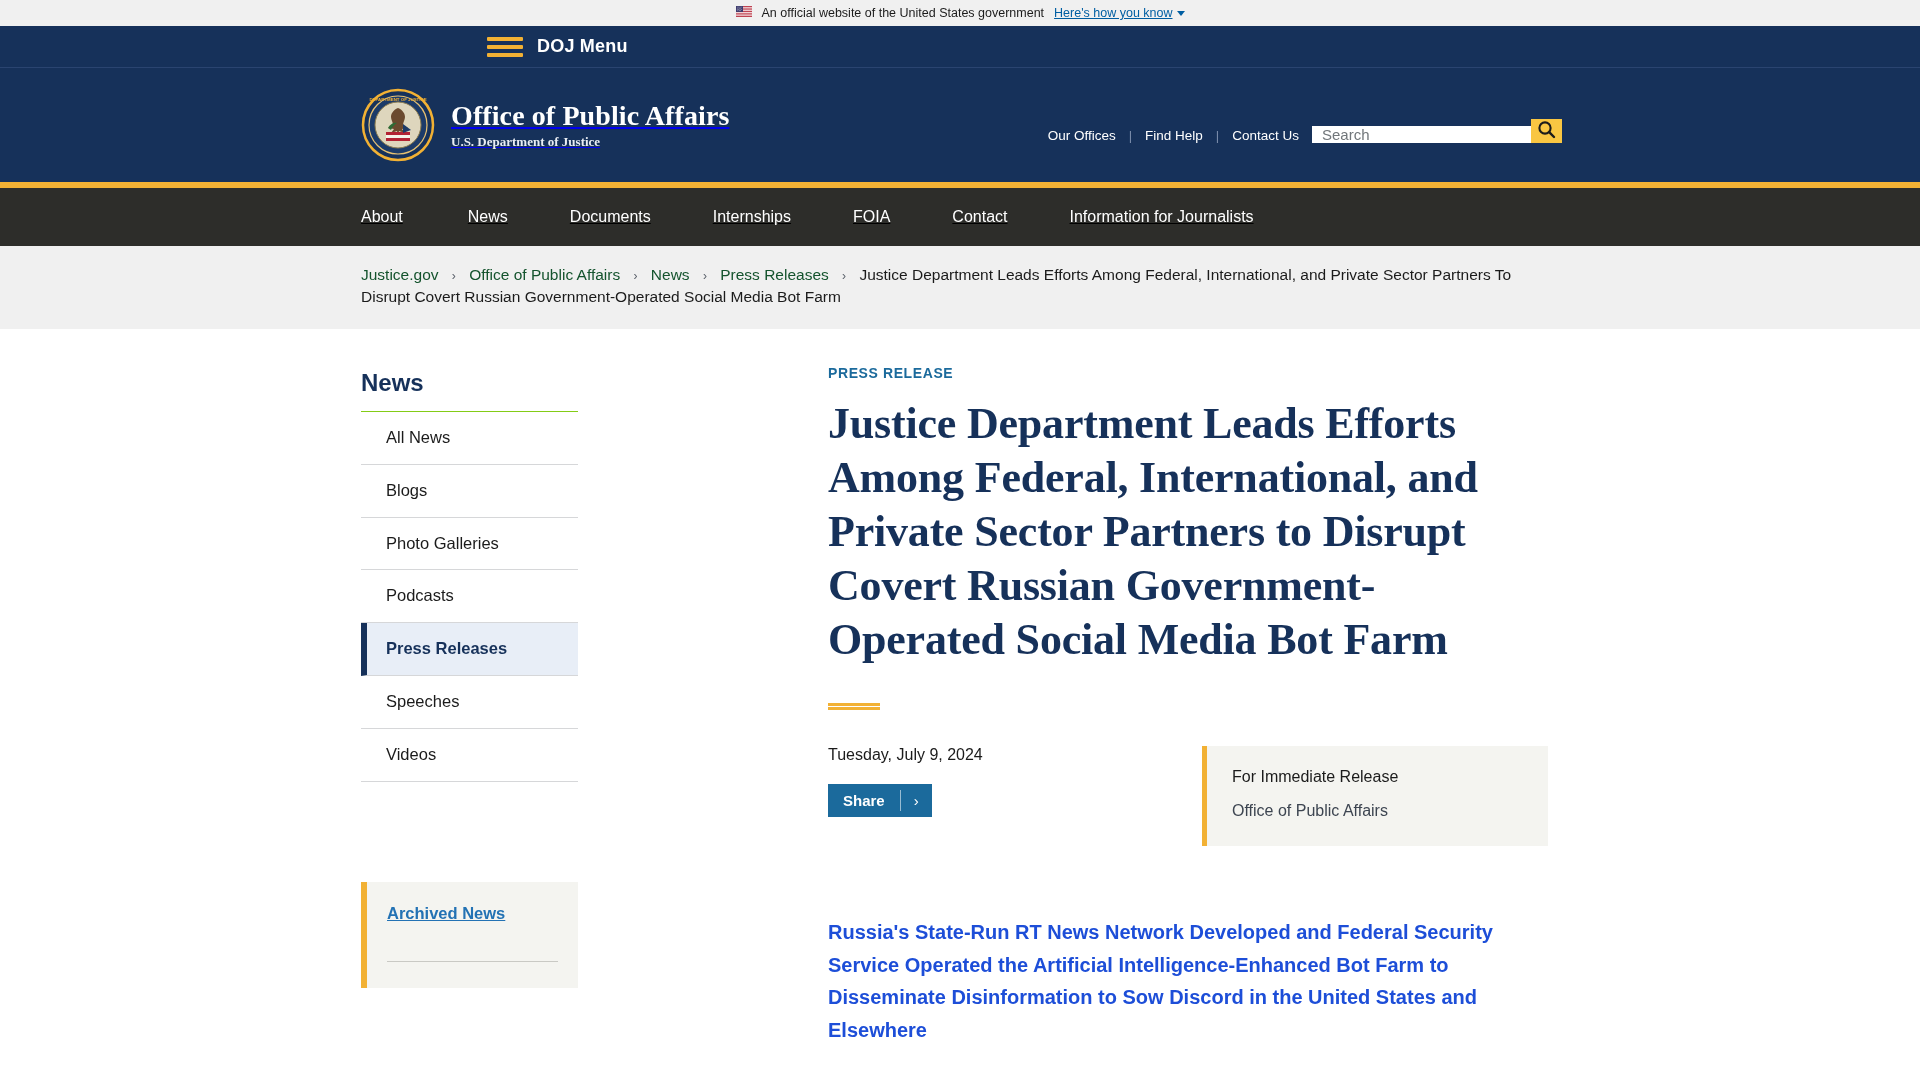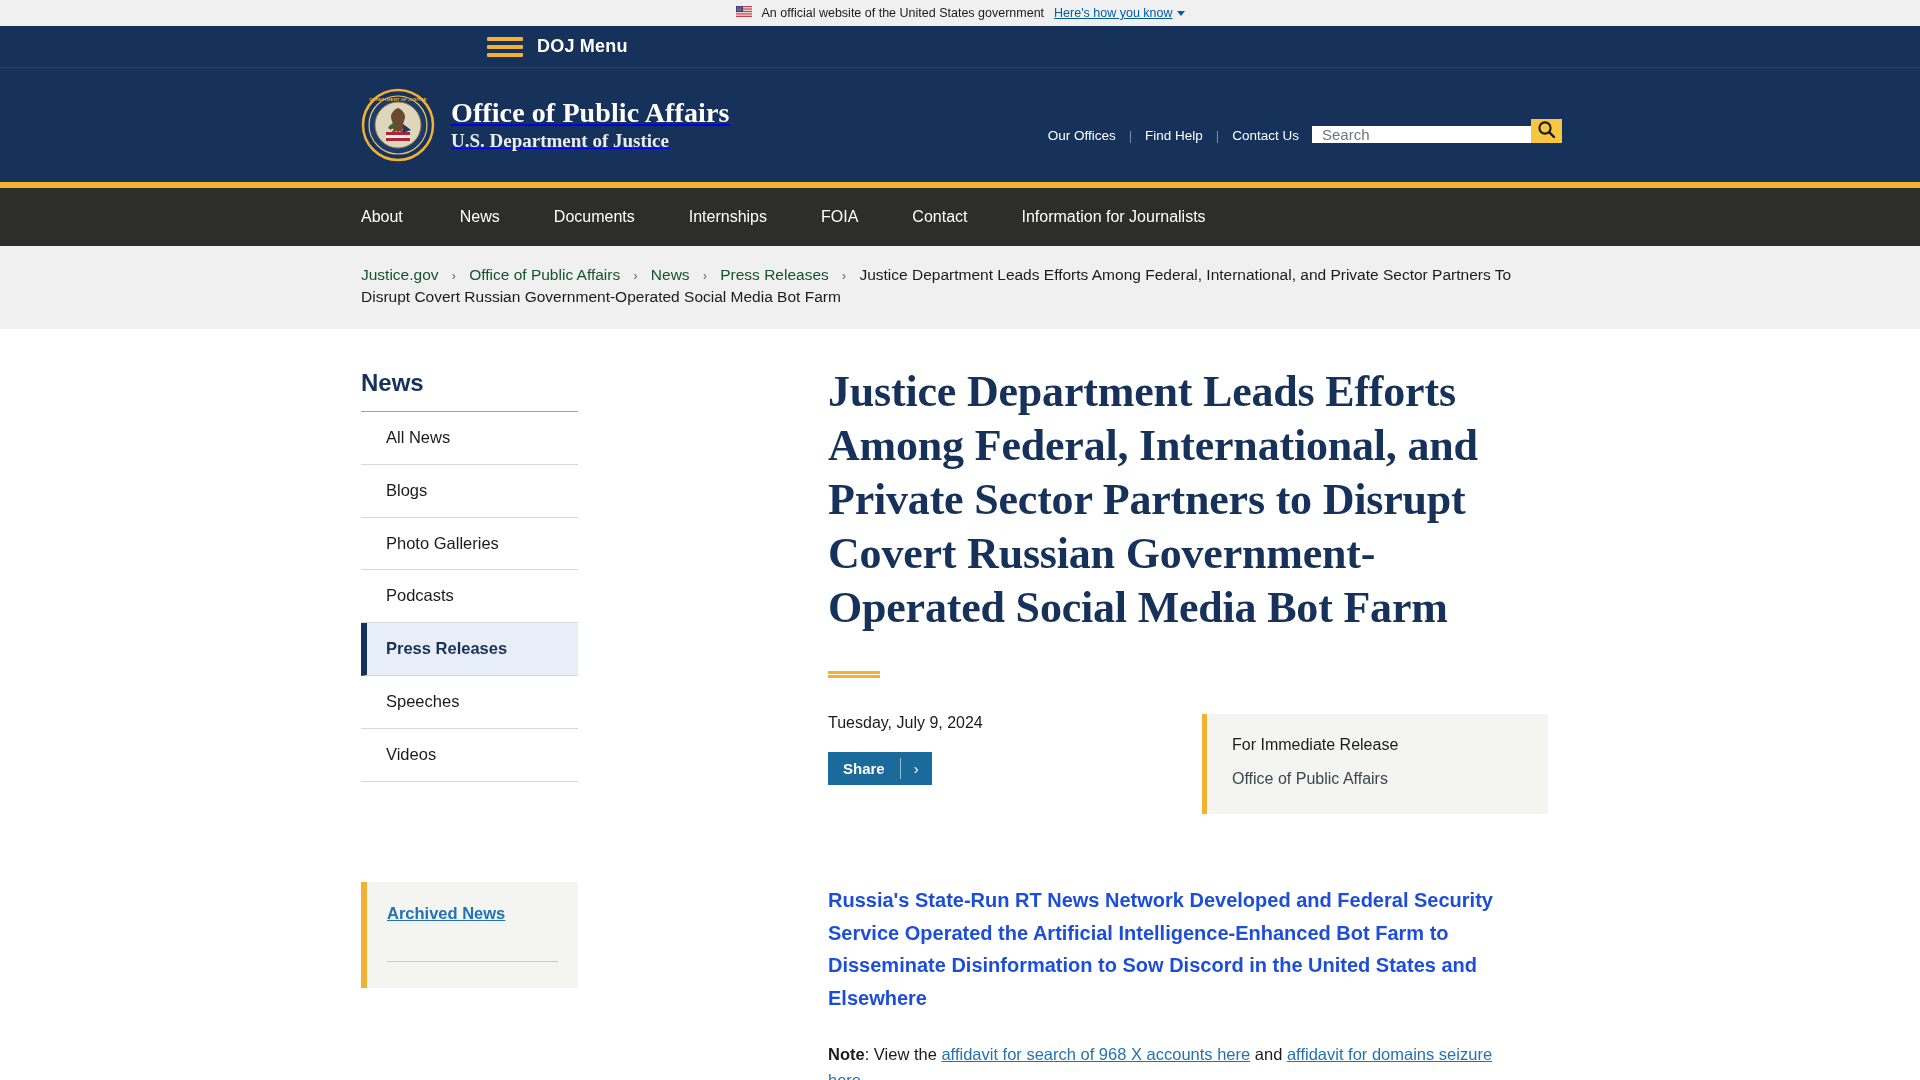--- a/index.html
+++ b/index.html
@@ -76,21 +76,21 @@
   }
   .brand { display: flex; align-items: center; gap: 16px; }
   .seal { width: 74px; height: 74px; flex: 0 0 74px; }
   .brand-text { display: flex; flex-direction: column; gap: 3px; }
   .brand-title {
     color: #ffffff; font-family: "Liberation Serif", serif;
     font-size: 28px; font-weight: 700; letter-spacing: .1px; line-height: 1.1;
   }
   .brand-sub {
     color: #e9edf4; font-family: "Liberation Serif", serif;
-    font-size: 19px; font-weight: 700; line-height: 1.1;
+    font-size: 13px; font-weight: 700; line-height: 1.1;
   }
 
   .util { display: flex; flex-direction: row; align-items: flex-end; gap: 13px; }
   .util-links { display: flex; align-items: center; gap: 0; }
   .util-links a {
     color: #ffffff; font-size: 13.5px; text-decoration: none;
     padding: 0 13px; cursor: pointer;
   }
   .util-links a:first-child { padding-left: 0; }
   .util-links a:last-child { padding-right: 0; }
@@ -113,22 +113,23 @@
   .gold-rule { height: 6px; background: #f2b134; }
 
   
   .primary-nav {
     background: #2d2d2a;
     height: 58px;
     display: flex; align-items: center;
   }
   .primary-nav-inner {
     width: 1200px; margin: 8px auto;
-    display: flex; align-items: center; gap: 8px;
+    display: flex; align-items: center; gap: 16px;
     padding-left: 1px;
+    text-decoration: underline;
   }
   .primary-nav-inner a {
     color: #ffffff; font-size: 16px; text-decoration: none;
     padding: 0 23px; cursor: pointer; white-space: nowrap;
   }
   .primary-nav-inner a:first-child { padding-left: 0; padding-right: 26px; }
 
   
   .crumb-wrap { background: #f0f0f0; padding: 18px 0 20px; }
   .crumb {
@@ -374,20 +375,21 @@
       <a class="sidenav-item" href="#">Speeches</a>
       <a class="sidenav-item" href="#">Videos</a>
     </nav>
     <div class="archived-box">
       <a class="archived-link" href="#">Archived News</a>
       <div class="archived-rule"></div>
     </div>
   </aside>
 
   <main class="content">
+    <p class="eyebrow">PRESS RELEASE</p>
     <h1 class="headline">Justice Department Leads Efforts Among Federal, International, and Private Sector Partners to Disrupt Covert Russian Government-Operated Social Media Bot Farm</h1>
     <div class="yellow-divider"></div>
 
     <div class="meta-row">
       <div class="meta-left">
         <p class="pub-date">Tuesday, July 9, 2024</p>
         <div class="share-btn">
           <span class="lbl">Share</span>
           <span class="divider"></span>
           <span class="chev">›</span>

